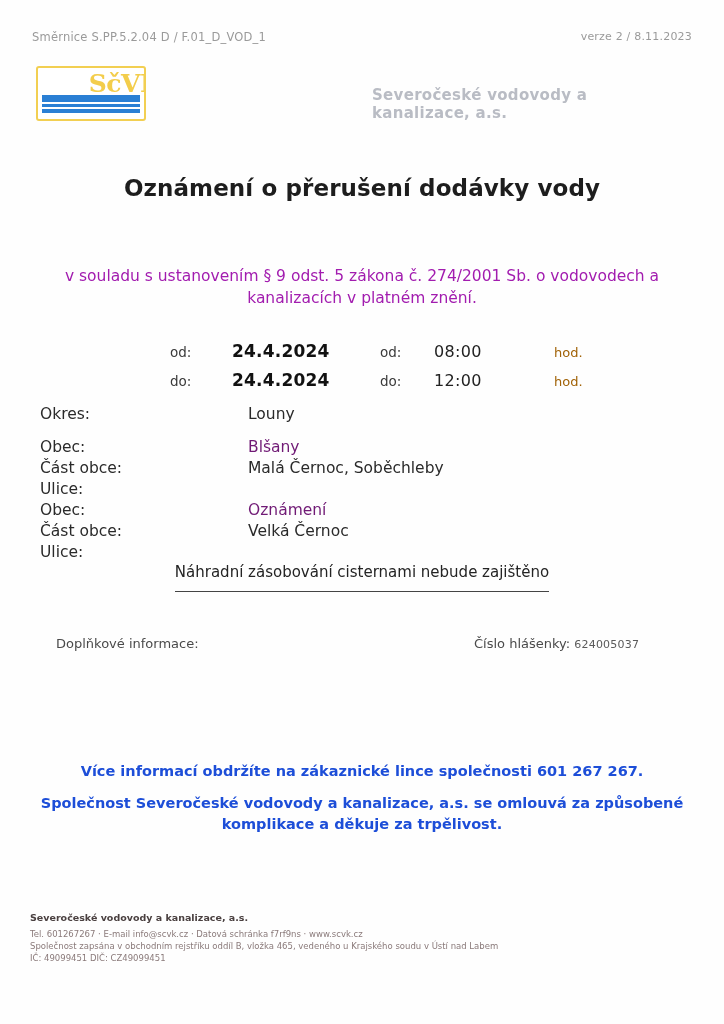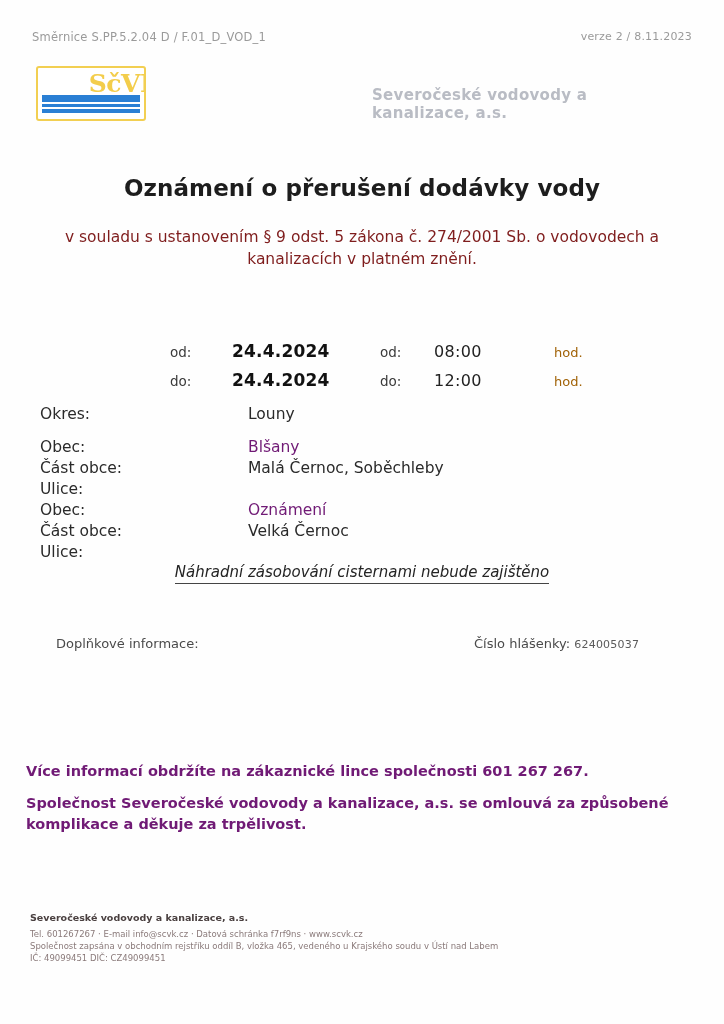--- a/index.html
+++ b/index.html
@@ -109,21 +109,22 @@
   }
 
   
   .para {
     position: absolute;
     left: 62px;
     width: 600px;
     text-align: center;
     font-size: 15.5px;
     line-height: 22px;
-    color: #7f1d1d;
+    color: #a21caf;
+    margin-top: 39px;
   }
   .para.legal { top: 226px; }
   .para.announce { top: 276px; }
 
   
   .datetime {
     position: absolute;
     top: 341px;
     left: 170px;
     width: 510px;
@@ -188,22 +189,21 @@
     position: absolute;
     top: 563px;
     left: 0;
     width: 100%;
     text-align: center;
     font-size: 15px;
     color: #242424;
   }
   .notice-underline span {
     border-bottom: 1px solid #444;
-    padding-bottom: 2px;
-    font-style: italic;
+    padding-bottom: 10px;
   }
 
   
   .mid-row {
     position: absolute;
     top: 636px;
     left: 44px;
     right: 44px;
     font-size: 13px;
     color: #4a4a4a;
@@ -214,23 +214,23 @@
     font-size: 11px;
     color: #5a5a5a;
     letter-spacing: .2px;
   }
 
   
   .bottom-bold {
     position: absolute;
     left: 26px;
     width: 672px;
-    text-align: left;
-    font-weight: bold;
-    color: #701a75;
+    text-align: center;
+    font-weight: bold;
+    color: #1d4ed8;
   }
   .bottom-bold.line1 {
     top: 763px;
     font-size: 14.5px;
   }
   .bottom-bold.line2 {
     top: 793px;
     font-size: 14.5px;
     line-height: 21px;
   }

